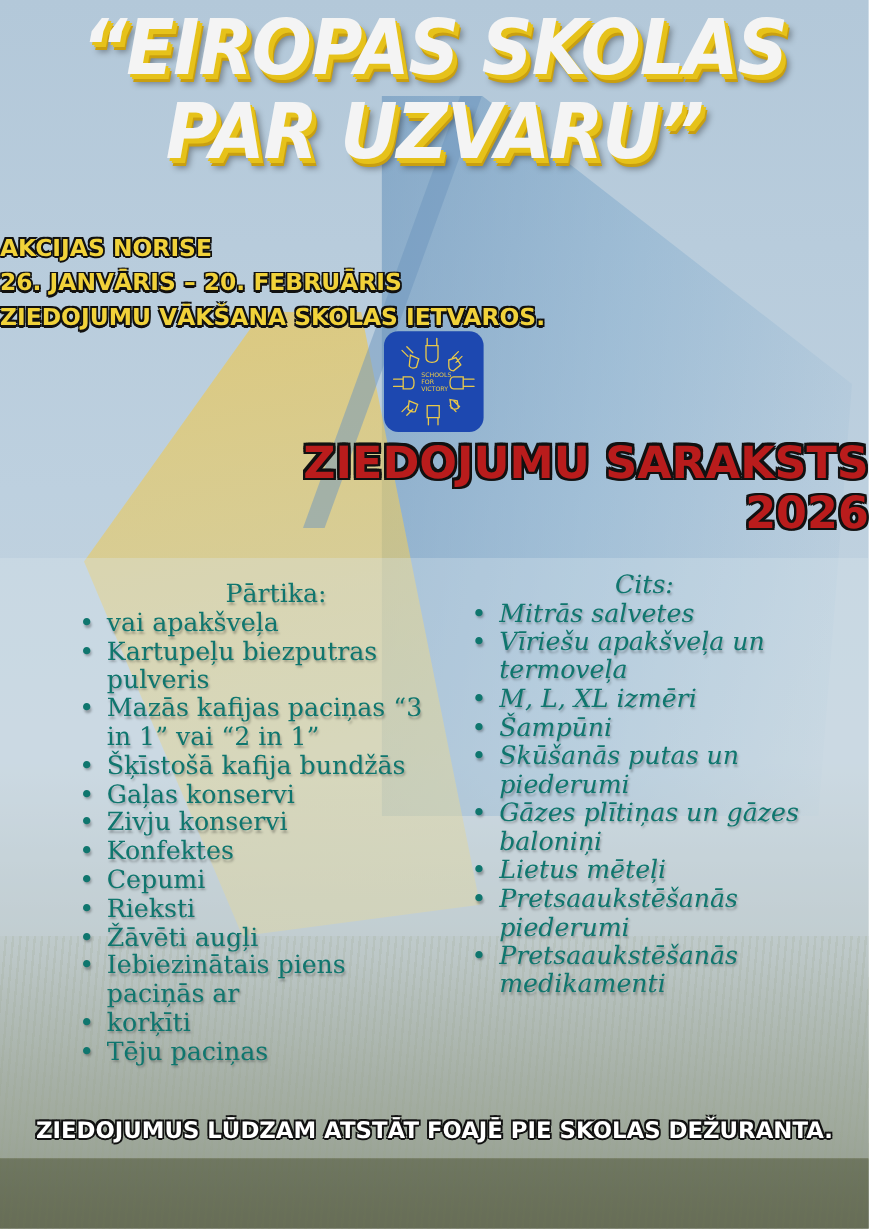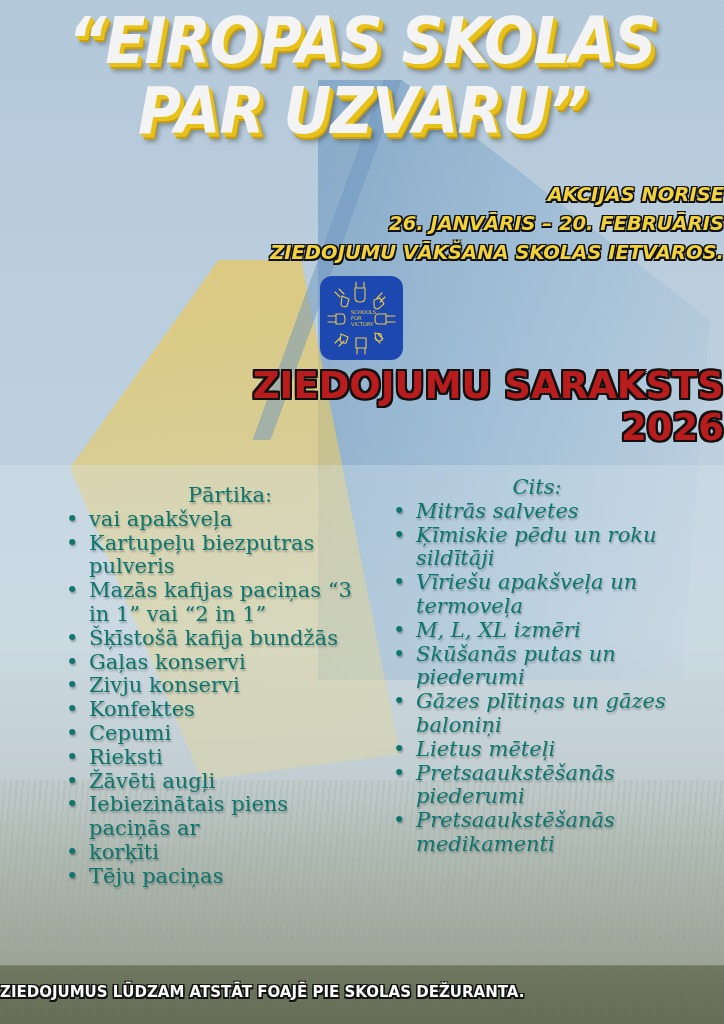--- a/index.html
+++ b/index.html
@@ -5,35 +5,35 @@
   html,body{margin:0;padding:0;}
   body{width:724px;height:1024px;overflow:hidden;position:relative;font-family:"DejaVu Sans",sans-serif;}
   .bg{position:absolute;inset:0;background:linear-gradient(180deg,#b3c8d9 0%,#bdd0df 40%,#c4d3de 62%,#b4bfc0 78%,#8f9a86 92%,#6f7660 100%);}
   .flag-blue{position:absolute;left:150px;top:80px;width:560px;height:600px;background:linear-gradient(100deg,rgba(70,120,170,0.55),rgba(110,160,200,0.35) 60%,rgba(150,185,210,0));clip-path:polygon(30% 0,45% 0,100% 40%,95% 100%,30% 100%);}
   .flag-yellow{position:absolute;left:70px;top:260px;width:330px;height:520px;background:linear-gradient(170deg,rgba(232,200,95,0.75),rgba(226,208,130,0.45));clip-path:polygon(45% 0,70% 0,100% 95%,40% 100%,0 40%);}
   .pole{position:absolute;left:318px;top:80px;width:18px;height:360px;background:rgba(110,150,190,0.5);transform:skewX(-20deg);}
   .field{position:absolute;left:0;right:0;top:780px;bottom:0;background:repeating-linear-gradient(95deg,rgba(120,130,90,0.0) 0 4px,rgba(120,130,90,0.18) 4px 6px),linear-gradient(180deg,rgba(170,180,170,0.3),rgba(110,115,90,0.7));}
   .panel{position:absolute;left:0;right:0;top:465px;height:500px;background:rgba(220,230,238,0.33);}
   .title{position:absolute;left:0;right:0;top:6px;text-align:center;font-family:"DejaVu Sans",sans-serif;font-weight:bold;font-style:italic;font-size:64px;line-height:70px;letter-spacing:-1px;color:#f4f4f4;
     text-shadow:2px 2px 0 #e6c21a,4px 4px 0 #e6c21a,5px 6px 0 #c99f10,7px 8px 6px rgba(0,0,0,0.35);transform:scaleX(0.92);}
-  .sub{position:absolute;left:0;right:0;top:180px;text-align:right;font-family:"DejaVu Sans",sans-serif;font-weight:bold;font-size:19.5px;line-height:29px;color:#f1d23a;
-    text-shadow:-1.5px -1.5px 0 #111,1.5px -1.5px 0 #111,-1.5px 1.5px 0 #111,1.5px 1.5px 0 #111,0 2px 0 #111;font-style:italic;}
+  .sub{position:absolute;left:0;right:0;top:192px;text-align:left;font-family:"DejaVu Sans",sans-serif;font-weight:bold;font-size:19.5px;line-height:29px;color:#f1d23a;
+    text-shadow:-1.5px -1.5px 0 #111,1.5px -1.5px 0 #111,-1.5px 1.5px 0 #111,1.5px 1.5px 0 #111,0 2px 0 #111;}
   .logo{position:absolute;left:320px;top:276px;width:83px;height:84px;background:#1d48b0;border-radius:12px;}
   .logo svg{width:100%;height:100%;}
   .list-title{position:absolute;left:0;right:0;top:365px;text-align:right;font-family:"DejaVu Sans",sans-serif;font-weight:bold;font-size:37px;line-height:42px;color:#b91c1c;
     text-shadow:-2px -2px 0 #111,2px -2px 0 #111,-2px 2px 0 #111,2px 2px 0 #111,0 2px 0 #111,2px 0 0 #111,-2px 0 0 #111,0 -2px 0 #111;}
   .col{position:absolute;font-family:"DejaVu Serif",serif;font-size:21px;line-height:23.8px;color:#0f766e;text-shadow:1px 2px 2px rgba(0,0,0,0.28);}
   .col h3{margin:0;font-weight:normal;font-size:21px;text-align:center;}
   .col ul{margin:0;padding-left:29px;list-style:none;}
   .col li{position:relative;}
   .col li::before{content:"•";position:absolute;left:-23px;}
   .col-left{left:60px;top:484px;width:310px;}
   .col-left h3{padding-left:30px;}
   .col-right{left:387px;top:476px;width:300px;font-style:italic;}
-  .footer{position:absolute;left:0;right:0;top:983px;font-family:"DejaVu Sans",sans-serif;font-weight:bold;font-size:15px;color:#fff;white-space:nowrap;
+  .footer{position:absolute;left:0;right:0;top:931px;text-align:center;font-family:"DejaVu Sans",sans-serif;font-weight:bold;font-size:19px;color:#fff;white-space:nowrap;
     text-shadow:-1.5px -1.5px 0 #111,1.5px -1.5px 0 #111,-1.5px 1.5px 0 #111,1.5px 1.5px 0 #111,0 2px 0 #111;}
   .footer-band{position:absolute;left:0;right:0;top:966px;bottom:0;background:rgba(90,96,78,0.35);}
 </style>
 </head>
 <body>
 
 <div class="bg"></div>
 <div class="flag-blue"></div>
 <div class="flag-yellow"></div>
 <div class="pole"></div>
@@ -90,23 +90,23 @@
     <li>Iebiezinātais piens paciņās ar</li>
     <li> korķīti</li>
     <li>Tēju paciņas</li>
   </ul>
 </div>
 
 <div class="col col-right">
   <h3>Cits:</h3>
   <ul>
     <li>Mitrās salvetes</li>
-    <li>Ķīmiskie pēdu un roku sildītāji</li>
     <li>Vīriešu apakšveļa un termoveļa</li>
     <li> M, L, XL izmēri</li>
+    <li>Šampūni</li>
     <li>Skūšanās putas un piederumi</li>
     <li>Gāzes plītiņas un gāzes baloniņi</li>
     <li>Lietus mēteļi</li>
     <li>Pretsaaukstēšanās piederumi</li>
     <li>Pretsaaukstēšanās medikamenti</li>
   </ul>
 </div>
 
 <div class="footer-band"></div>
 <div class="footer">ZIEDOJUMUS LŪDZAM ATSTĀT FOAJĒ PIE SKOLAS DEŽURANTA.</div>

